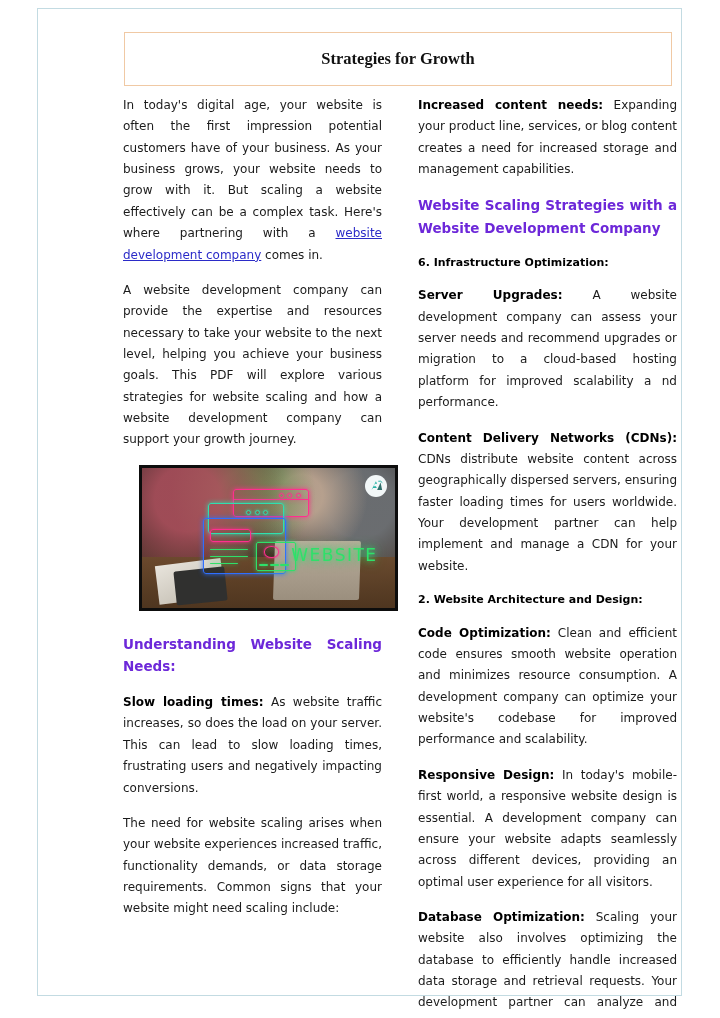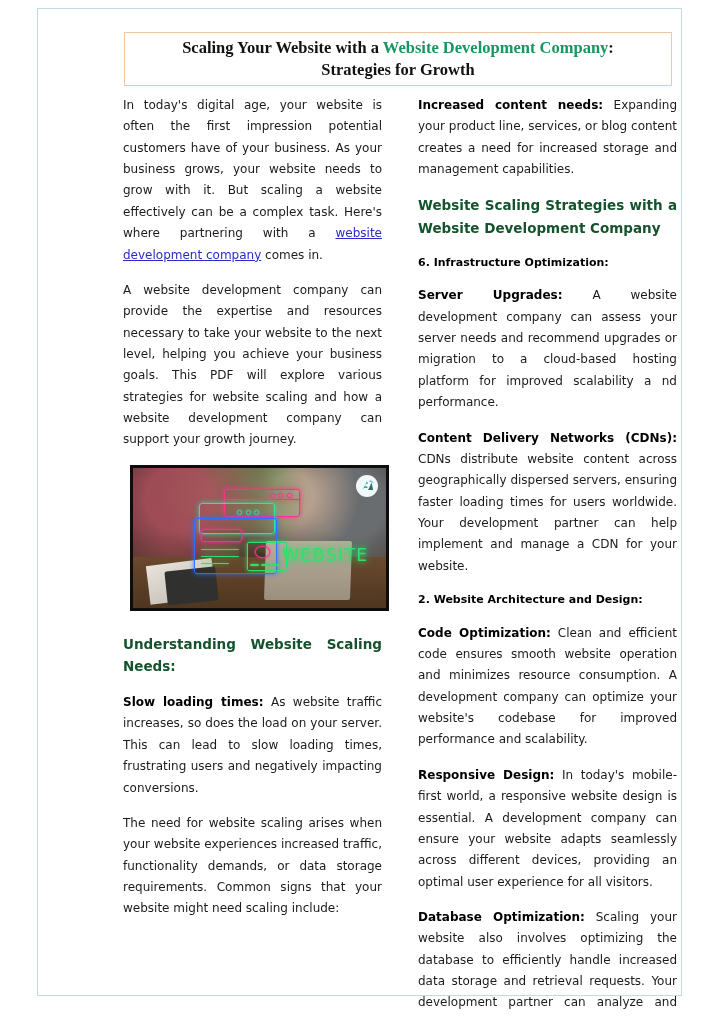--- a/index.html
+++ b/index.html
@@ -88,40 +88,40 @@
   a.inline-link {
     color: #2b2bc8;
     text-decoration: underline;
   }
 
   h2.section {
     margin: 4px 0 14px 0;
     font-size: 13.5px;
     font-weight: bold;
     line-height: 1.68;
-    color: #14532d;
+    color: #6d28d9;
     text-align: justify;
     text-justify: inter-word;
     font-family: "DejaVu Sans", sans-serif;
   }
   h3.subsection {
     margin: 0 0 14px 0;
     font-size: 11px;
     font-weight: bold;
     line-height: 1.6;
     color: #000000;
     font-family: "DejaVu Sans", sans-serif;
   }
 
   
   #figure {
     position: relative;
     width: 259px;
     height: 146px;
-    margin: 4px 0 22px 7px;
+    margin: 4px 0 22px 16px;
     border: 3px solid #0d0d0d;
     box-sizing: border-box;
     overflow: hidden;
     background: #701a75;
     padding-left: 23px;
   }
   .photo-bg {
     position: absolute;
     inset: 0;
     background:
@@ -252,23 +252,20 @@
     align-items: center;
     justify-content: center;
   }
 </style>
 </head>
 <body>
 
 <div id="page-frame">
 
   <div id="title-box">
-    <div class="title-line">
-      <span>Scaling Your Website with a </span><span class="title-accent">Website Development Company</span><span>:</span>
-    </div>
     <div class="title-line">Strategies for Growth</div>
   </div>
 
   <div id="columns">
 
     <div class="col" id="col-left">
 
       <p class="body"><span>In today's digital age, your website is often the first impression potential customers have of your business. As your business grows, your website needs to grow with it. But scaling a website effectively can be a complex task. Here's where partnering with a </span><a class="inline-link" href="#">website development company</a><span> comes in.</span></p>
 
       <p class="body">A website development company can provide the expertise and resources necessary to take your website to the next level, helping you achieve your business goals. This PDF will explore various strategies for website scaling and how a website development company can support your growth journey.</p>

